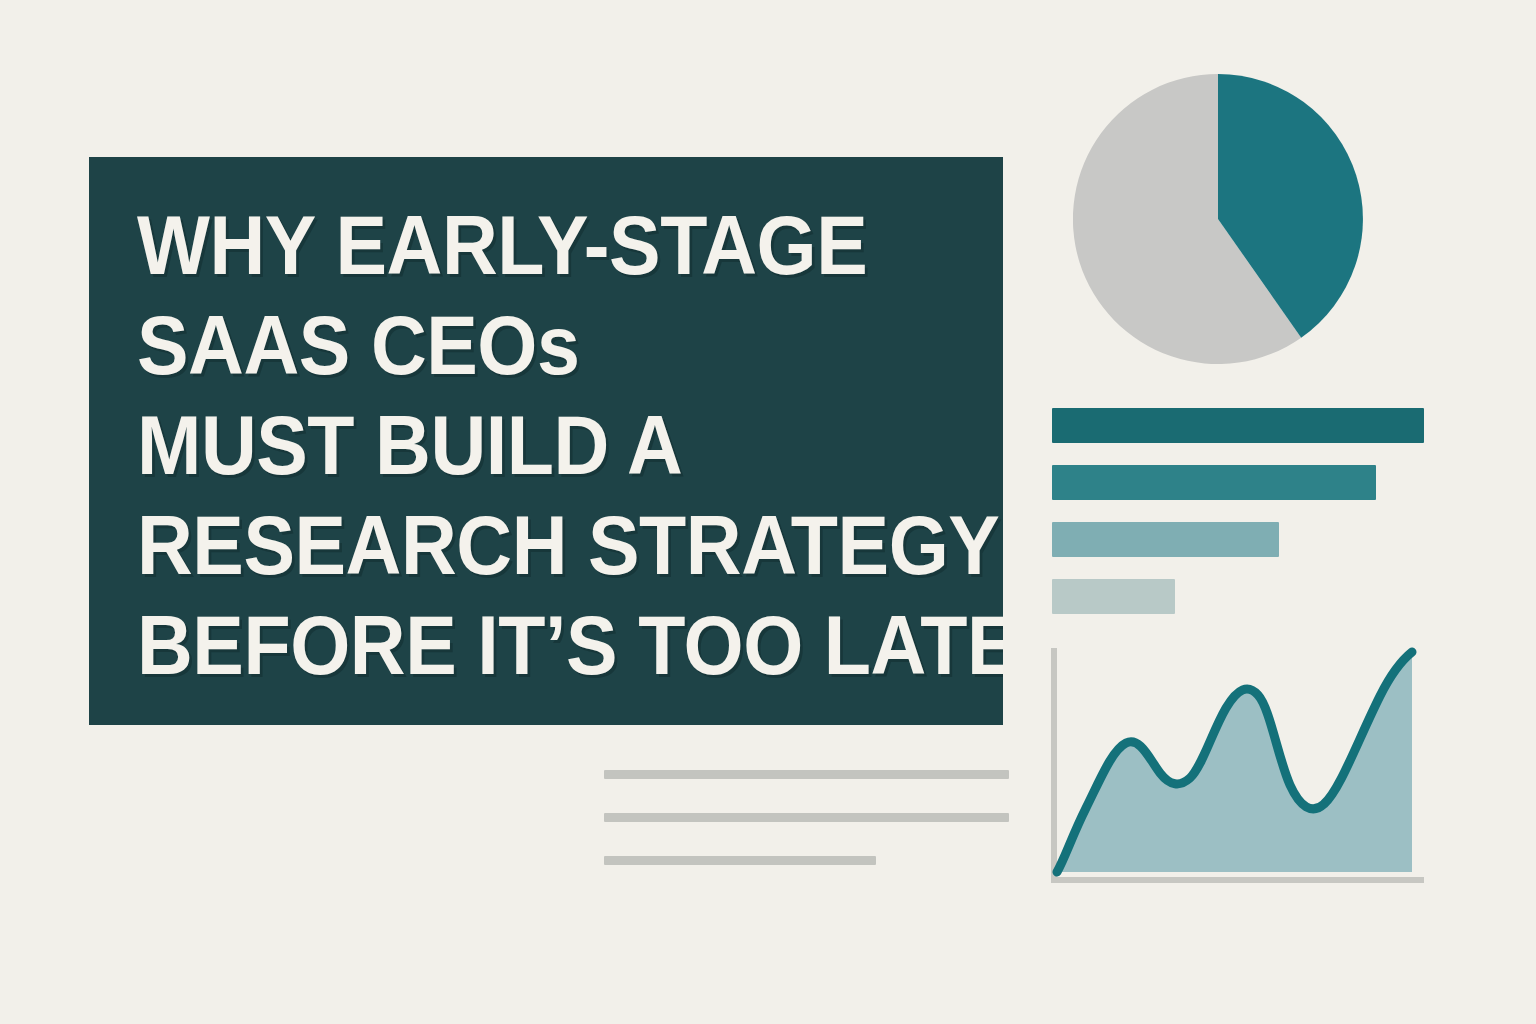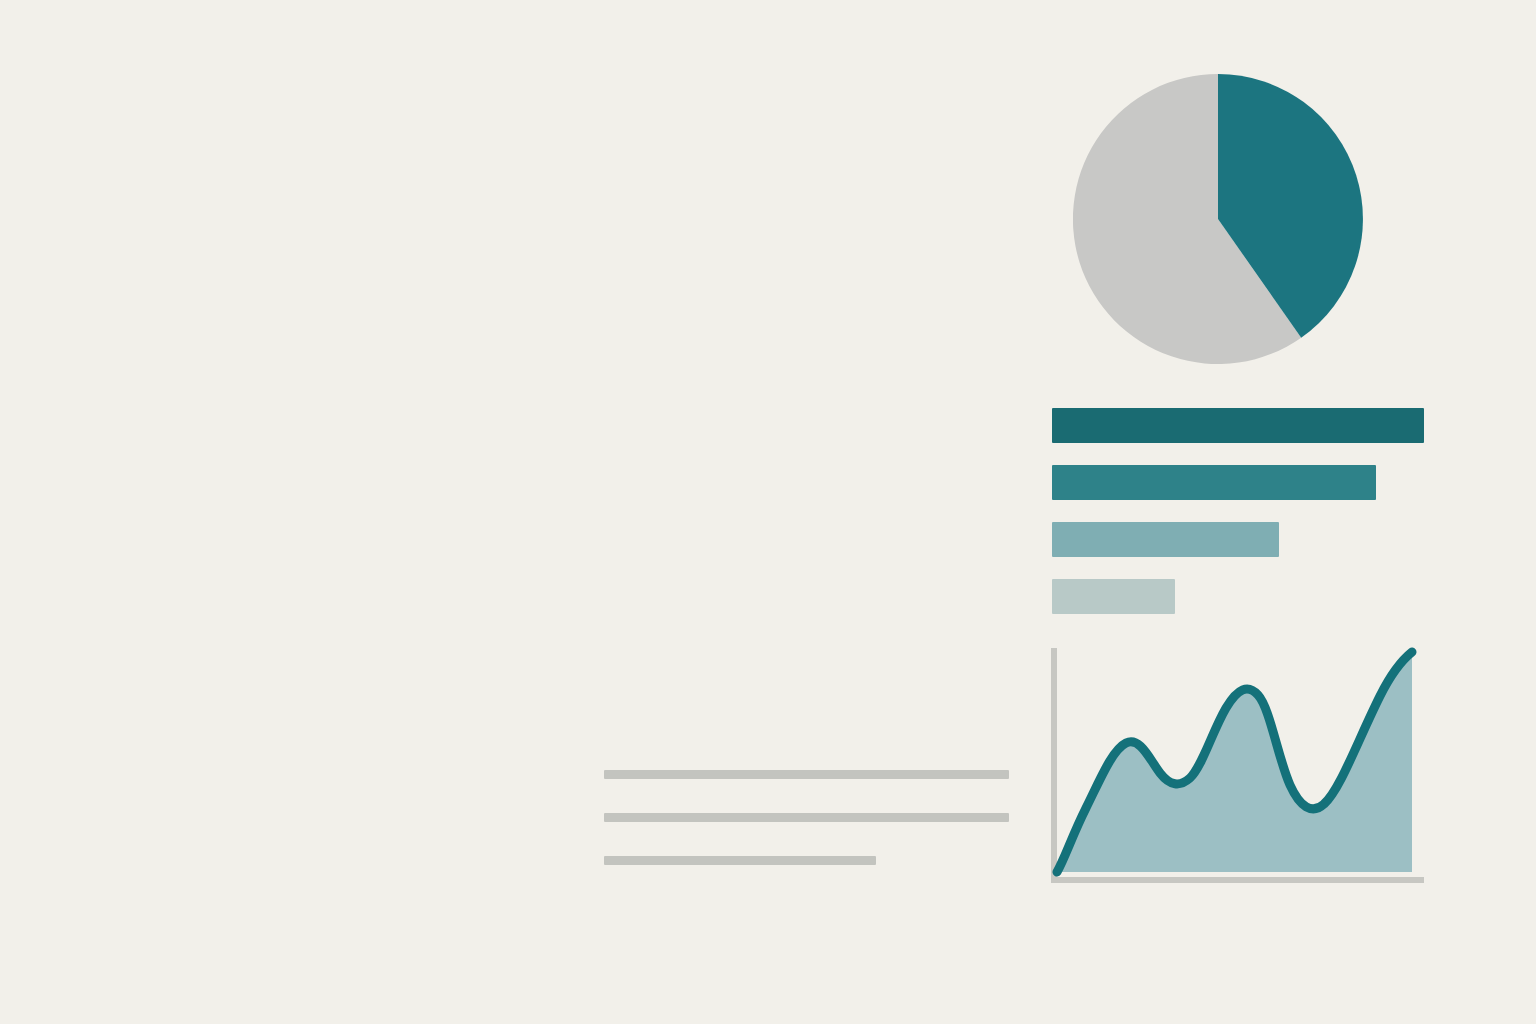--- a/index.html
+++ b/index.html
@@ -88,20 +88,27 @@
     top: 640px;
     width: 390px;
     height: 255px;
   }
 </style>
 </head>
 <body>
 
 <div id="poster">
 
+  <div id="title-panel">
+    <div class="headline-line">WHY EARLY-STAGE</div>
+    <div class="headline-line">SAAS CEOs</div>
+    <div class="headline-line">MUST BUILD A</div>
+    <div class="headline-line">RESEARCH STRATEGY</div>
+    <div class="headline-line">BEFORE IT’S TOO LATE</div>
+  </div>
 
   <div id="text-lines">
     <div class="text-rule full"></div>
     <div class="text-rule full"></div>
     <div class="text-rule short"></div>
   </div>
 
   <svg id="pie-chart" viewBox="0 0 290 290">
     <g transform="translate(145,145)">
       <path d="M 0 -145 A 145 145 0 1 0 83.2 118.7 L 0 0 Z" fill="#c8c8c6"></path>

